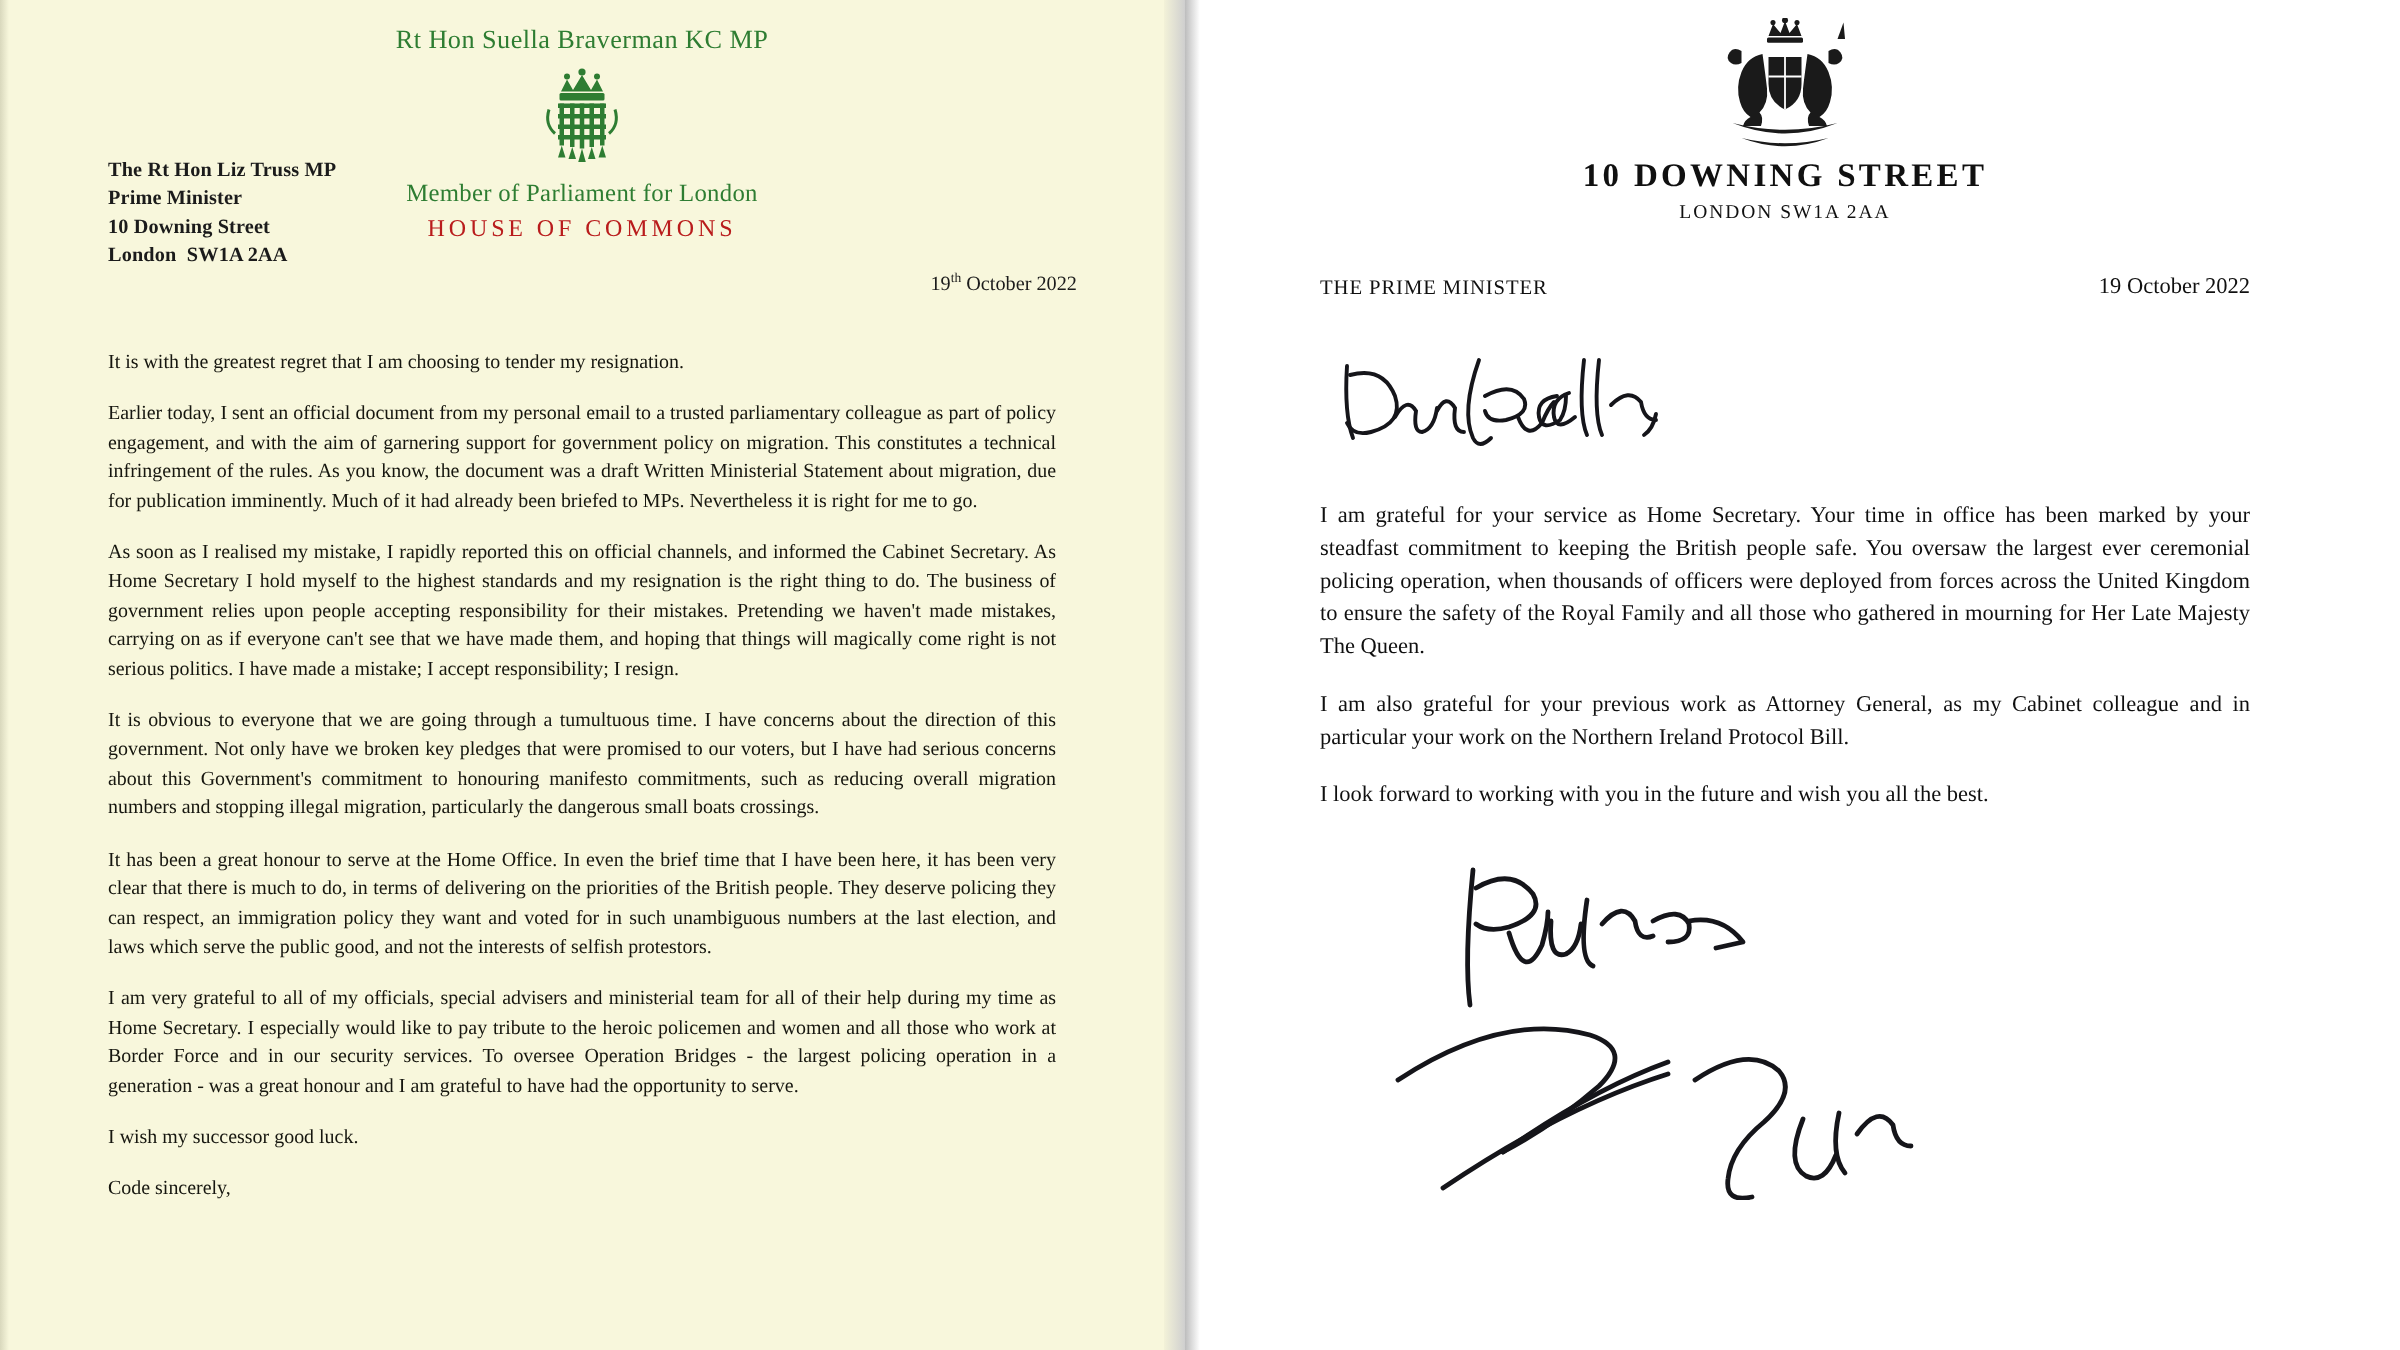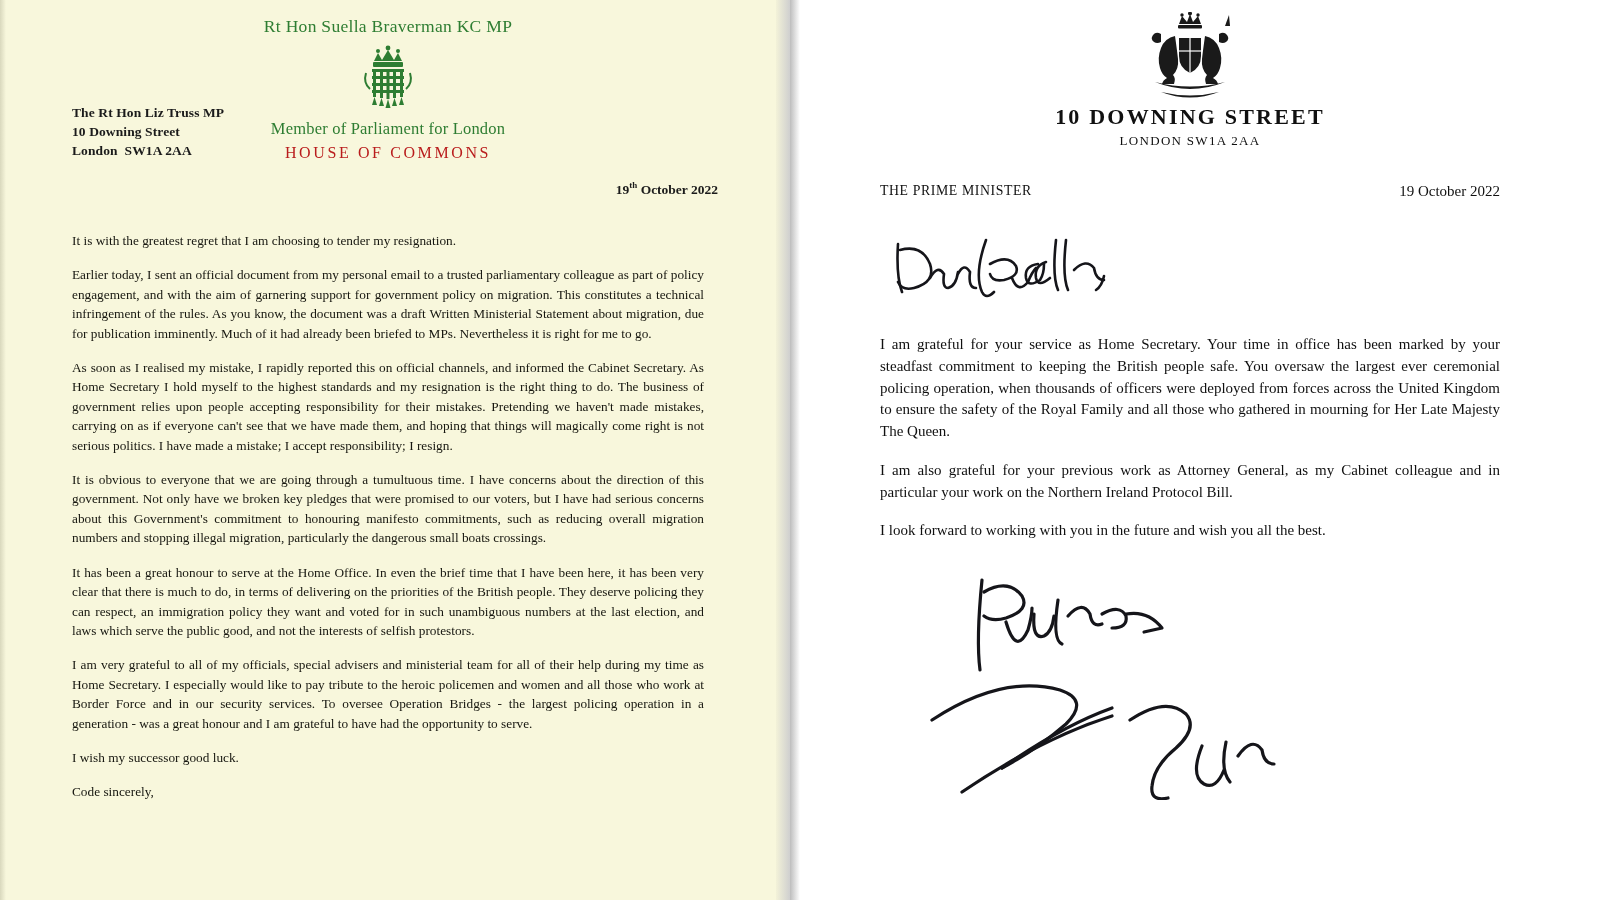--- a/index.html
+++ b/index.html
@@ -79,21 +79,21 @@
     font-size: 13.5px;
     line-height: 1.42;
     color: #1b1b1b;
     letter-spacing: 0.1px;
   }
   .address-block div { white-space: pre; }
   .date-left {
     position: absolute;
     right: -14px;
     bottom: -4px;
-    font-weight: bold;
+    font-weight: normal;
     font-size: 13.5px;
     color: #1b1b1b;
   }
   .date-left sup { font-size: 9px; vertical-align: super; }
 
   .body-left {
     margin-top: 38px;
     font-size: 13.3px;
     line-height: 1.46;
     color: #16160f;
@@ -136,21 +136,21 @@
   .no10-sub {
     text-align: center;
     font-size: 13px;
     letter-spacing: 1.3px;
     margin: 3px 0 0 0;
     color: #101010;
   }
   .pm-row {
     display: flex;
     justify-content: space-between;
-    align-items: flex-start;
+    align-items: center;
     margin-top: 34px;
     font-size: 14.5px;
     color: #101010;
   }
   .pm-title { letter-spacing: 0.6px; font-size: 13.8px; }
   .pm-date { font-size: 15px; }
 
   .salut-script {
     margin: 30px 0 0 10px;
     height: 92px;
@@ -211,20 +211,21 @@
         </g>
       </svg>
 
       <div class="hoc-mp">Member of Parliament for London</div>
       <div class="hoc-house">HOUSE OF COMMONS</div>
     </div>
 
     <div class="addr-date-row">
       <div class="address-block">
         <div>The Rt Hon Liz Truss MP</div>
+        <div>Prime Minister</div>
         <div>10 Downing Street</div>
         <div>London  SW1A 2AA</div>
       </div>
       <div class="date-left"><span>19</span><sup>th</sup><span> October 2022</span></div>
     </div>
 
     <div class="body-left">
       <p>It is with the greatest regret that I am choosing to tender my resignation.</p>
       <p>Earlier today, I sent an official document from my personal email to a trusted parliamentary colleague as part of policy engagement, and with the aim of garnering support for government policy on migration. This constitutes a technical infringement of the rules. As you know, the document was a draft Written Ministerial Statement about migration, due for publication imminently. Much of it had already been briefed to MPs. Nevertheless it is right for me to go.</p>
       <p>As soon as I realised my mistake, I rapidly reported this on official channels, and informed the Cabinet Secretary. As Home Secretary I hold myself to the highest standards and my resignation is the right thing to do. The business of government relies upon people accepting responsibility for their mistakes. Pretending we haven't made mistakes, carrying on as if everyone can't see that we have made them, and hoping that things will magically come right is not serious politics. I have made a mistake; I accept responsibility; I resign.</p>

